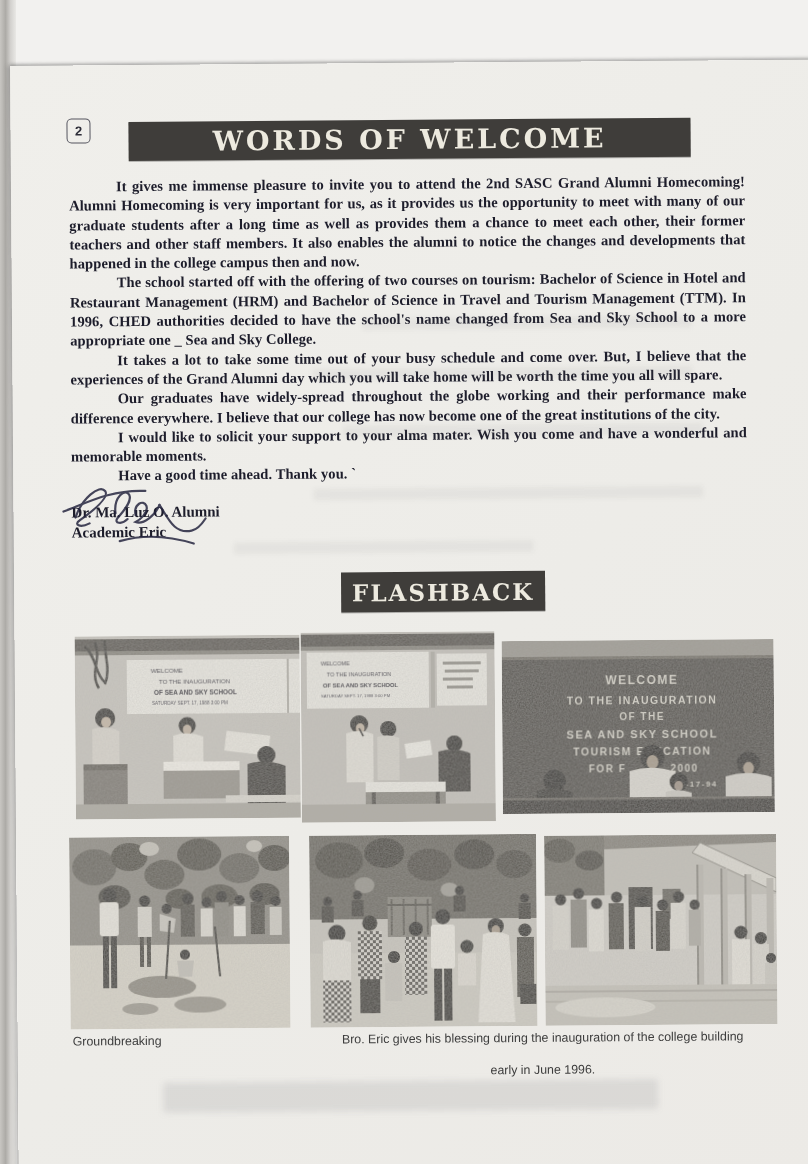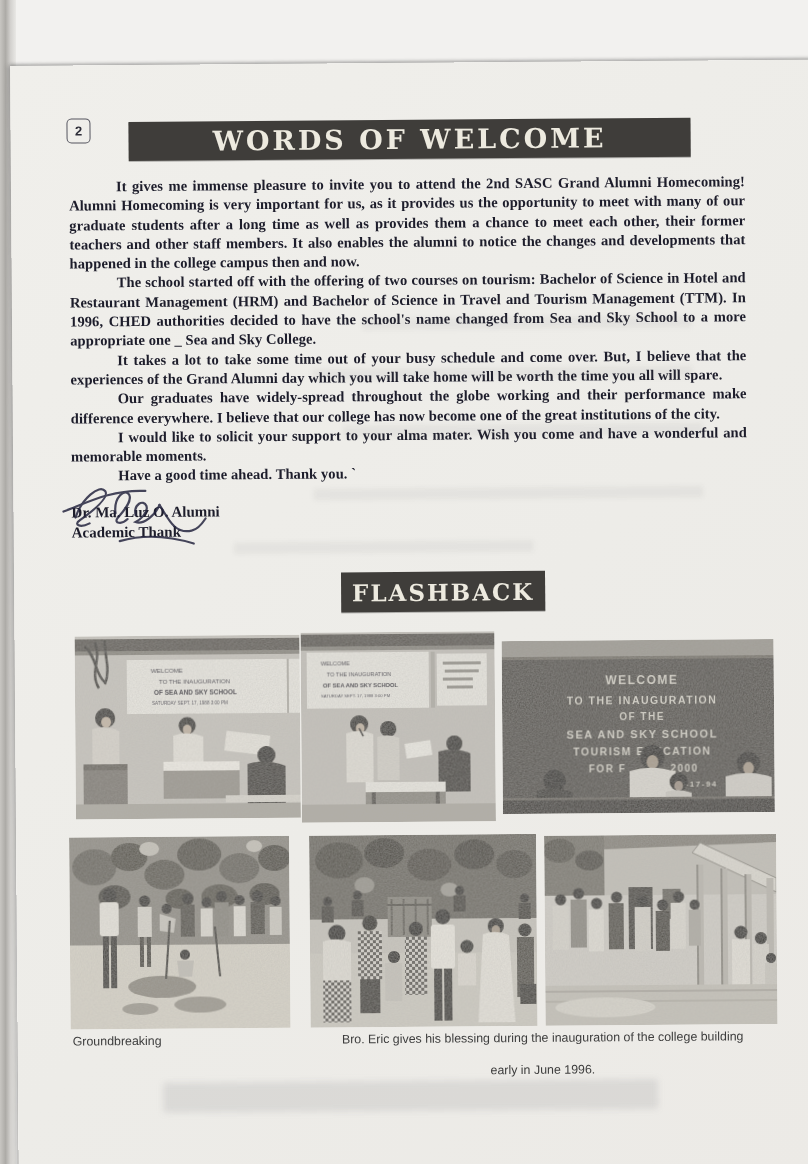--- a/index.html
+++ b/index.html
@@ -63,21 +63,21 @@
         <path d="M16,44 C22,26 40,10 46,18 C50,25 30,40 20,47 C14,51 20,55 30,50"></path>
         <path d="M56,40 C54,24 66,14 70,22 C73,29 62,40 58,45 C54,50 62,52 68,46"></path>
         <path d="M76,42 C74,31 84,26 87,33 C89,40 80,47 76,49 C84,52 96,42 100,32"></path>
         <path d="M100,32 C108,44 114,62 132,58 C138,57 142,52 146,46"></path>
         <path d="M60,68 C85,61 112,64 134,71"></path>
       </g>
     </svg>
 
     <div class="signatory">
       <div>Dr. Ma. Luz O. Alumni</div>
-      <div>Academic Thank</div>
+      <div>Academic Eric</div>
     </div>
 
     <div class="banner banner-flash">
       <span>FLASHBACK</span>
     </div>
 
     <svg width="0" height="0" style="position:absolute">
       <defs>
         <filter id="grain" x="-5%" y="-5%" width="110%" height="110%">
           <feTurbulence type="fractalNoise" baseFrequency="0.7" numOctaves="3" result="n"></feTurbulence>

